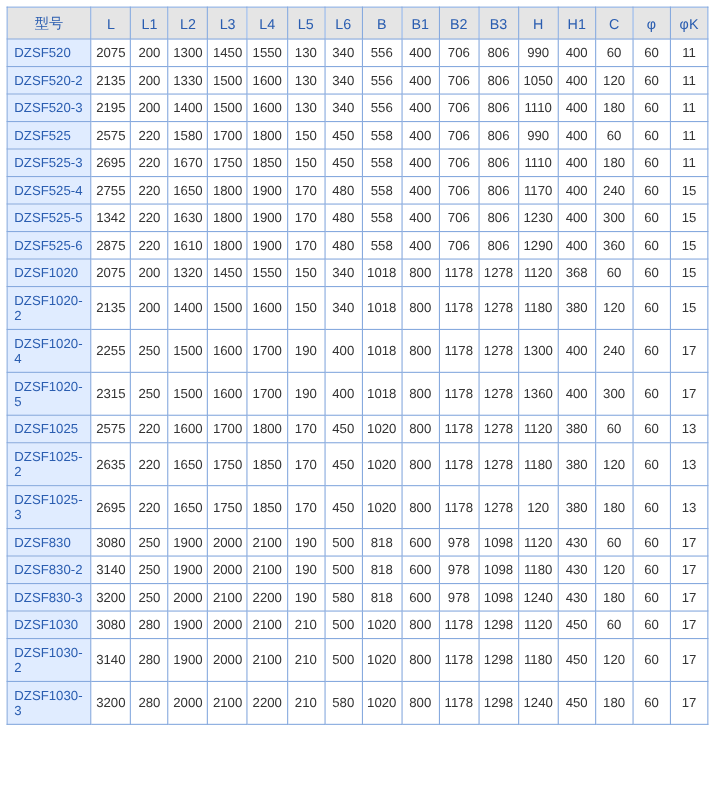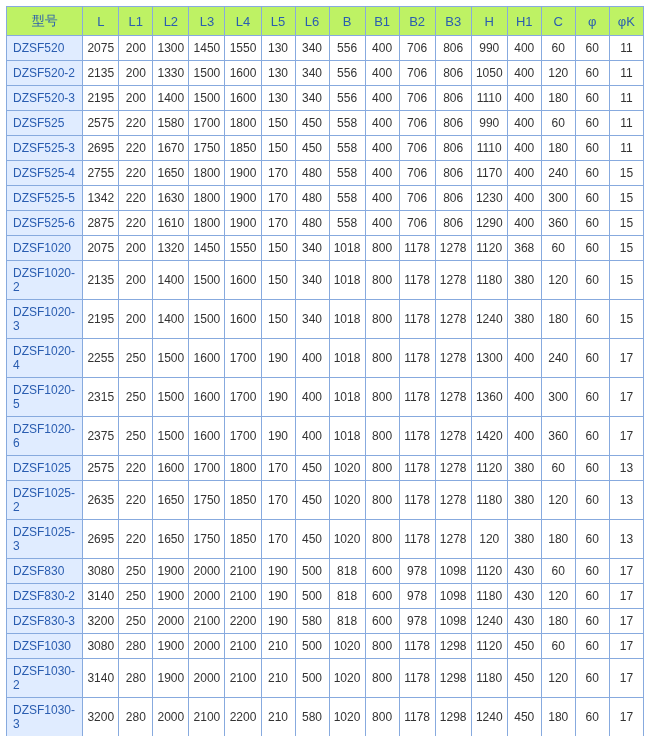--- a/index.html
+++ b/index.html
@@ -19,21 +19,21 @@
       table-layout: fixed;
     }
     th, td {
       border: 1px solid #87aade;
       text-align: center;
       padding: 5px 2px;
       background: #fff;
       overflow: hidden;
     }
     thead th {
-      background: #bef264;
+      background: #e5e5e5;
       color: #2a5db0;
       font-weight: normal;
       font-size: 13px;
     }
     tbody td:first-child {
       background: #e0ecff;
       color: #2a5db0;
       text-align: left;
       padding-left: 6px;
       font-size: 12px;
@@ -274,39 +274,20 @@
         <td>800</td>
         <td>1178</td>
         <td>1278</td>
         <td>1180</td>
         <td>380</td>
         <td>120</td>
         <td>60</td>
         <td>15</td>
       </tr>
       <tr>
-        <td>DZSF1020-3</td>
-        <td>2195</td>
-        <td>200</td>
-        <td>1400</td>
-        <td>1500</td>
-        <td>1600</td>
-        <td>150</td>
-        <td>340</td>
-        <td>1018</td>
-        <td>800</td>
-        <td>1178</td>
-        <td>1278</td>
-        <td>1240</td>
-        <td>380</td>
-        <td>180</td>
-        <td>60</td>
-        <td>15</td>
-      </tr>
-      <tr>
         <td>DZSF1020-4</td>
         <td>2255</td>
         <td>250</td>
         <td>1500</td>
         <td>1600</td>
         <td>1700</td>
         <td>190</td>
         <td>400</td>
         <td>1018</td>
         <td>800</td>
@@ -327,39 +308,20 @@
         <td>1700</td>
         <td>190</td>
         <td>400</td>
         <td>1018</td>
         <td>800</td>
         <td>1178</td>
         <td>1278</td>
         <td>1360</td>
         <td>400</td>
         <td>300</td>
-        <td>60</td>
-        <td>17</td>
-      </tr>
-      <tr>
-        <td>DZSF1020-6</td>
-        <td>2375</td>
-        <td>250</td>
-        <td>1500</td>
-        <td>1600</td>
-        <td>1700</td>
-        <td>190</td>
-        <td>400</td>
-        <td>1018</td>
-        <td>800</td>
-        <td>1178</td>
-        <td>1278</td>
-        <td>1420</td>
-        <td>400</td>
-        <td>360</td>
         <td>60</td>
         <td>17</td>
       </tr>
       <tr>
         <td>DZSF1025</td>
         <td>2575</td>
         <td>220</td>
         <td>1600</td>
         <td>1700</td>
         <td>1800</td>

